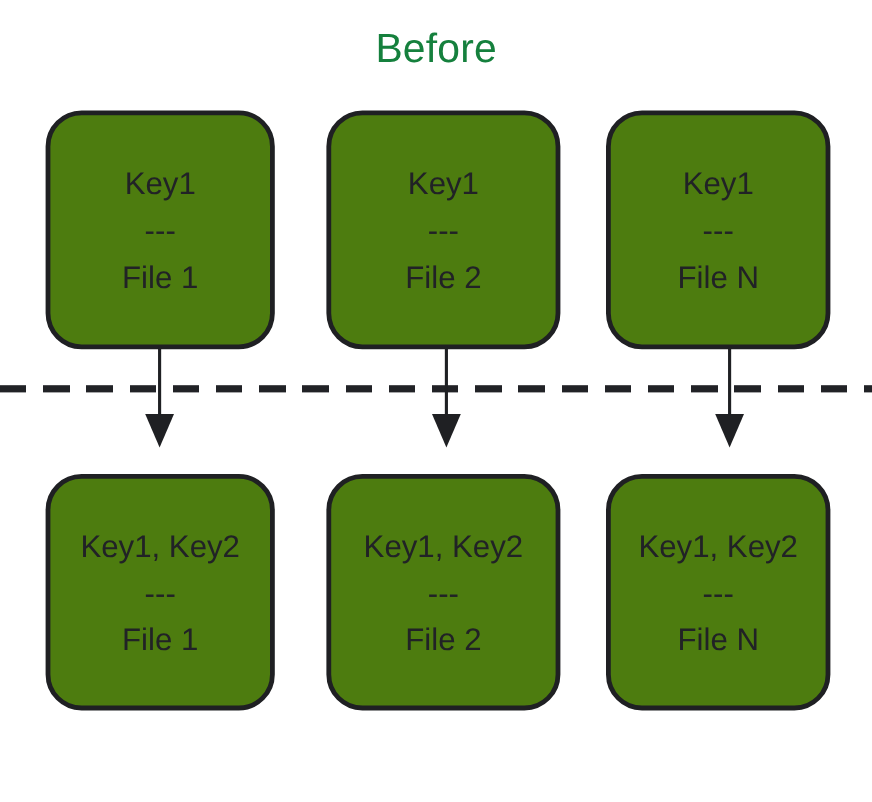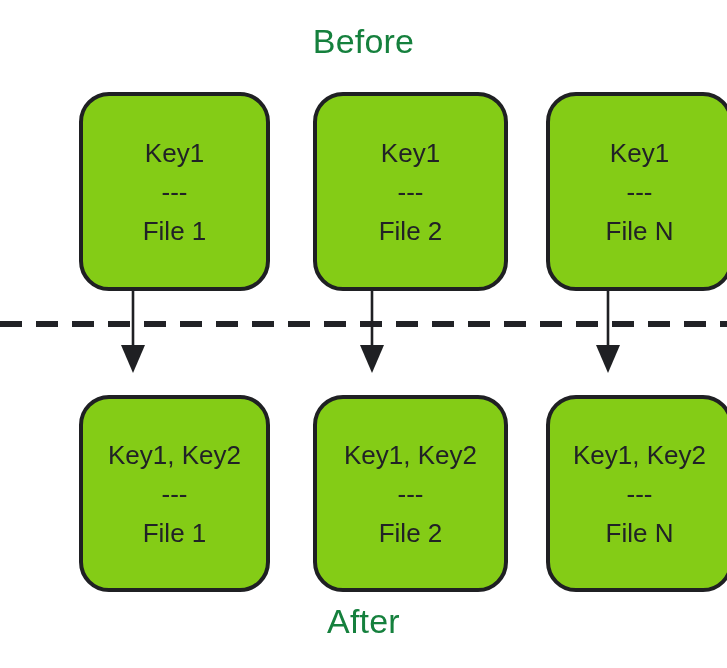--- a/index.html
+++ b/index.html
@@ -30,26 +30,25 @@
     white-space: nowrap;
   }
   #title-before { top: 24px; }
   #title-after  { top: 604px; }
 
   .node-box {
     position: absolute;
     box-sizing: border-box;
     border: 4px solid #1f2023;
     border-radius: 30px;
-    background: #84cc16;
+    background: #4d7c0f;
     display: flex;
     flex-direction: column;
     align-items: center;
     justify-content: center;
-    margin-left: 41px;
   }
   .node-line {
     color: #212226;
     font-size: 26px;
     line-height: 1;
     text-align: center;
     white-space: nowrap;
   }
   .node-line.key-line   { margin-bottom: 13px; }
   .node-line.sep-line   { margin-bottom: 13px; letter-spacing: 0px; }
@@ -143,15 +142,14 @@
     <div class="node-line sep-line">---</div>
     <div class="node-line file-line">File 2</div>
   </div>
 
   <div class="node-box row-bottom col-3">
     <div class="node-line key-line">Key1, Key2</div>
     <div class="node-line sep-line">---</div>
     <div class="node-line file-line">File N</div>
   </div>
 
-  <div class="stage-title" id="title-after">After</div>
 
 </div>
 
 </body></html>

